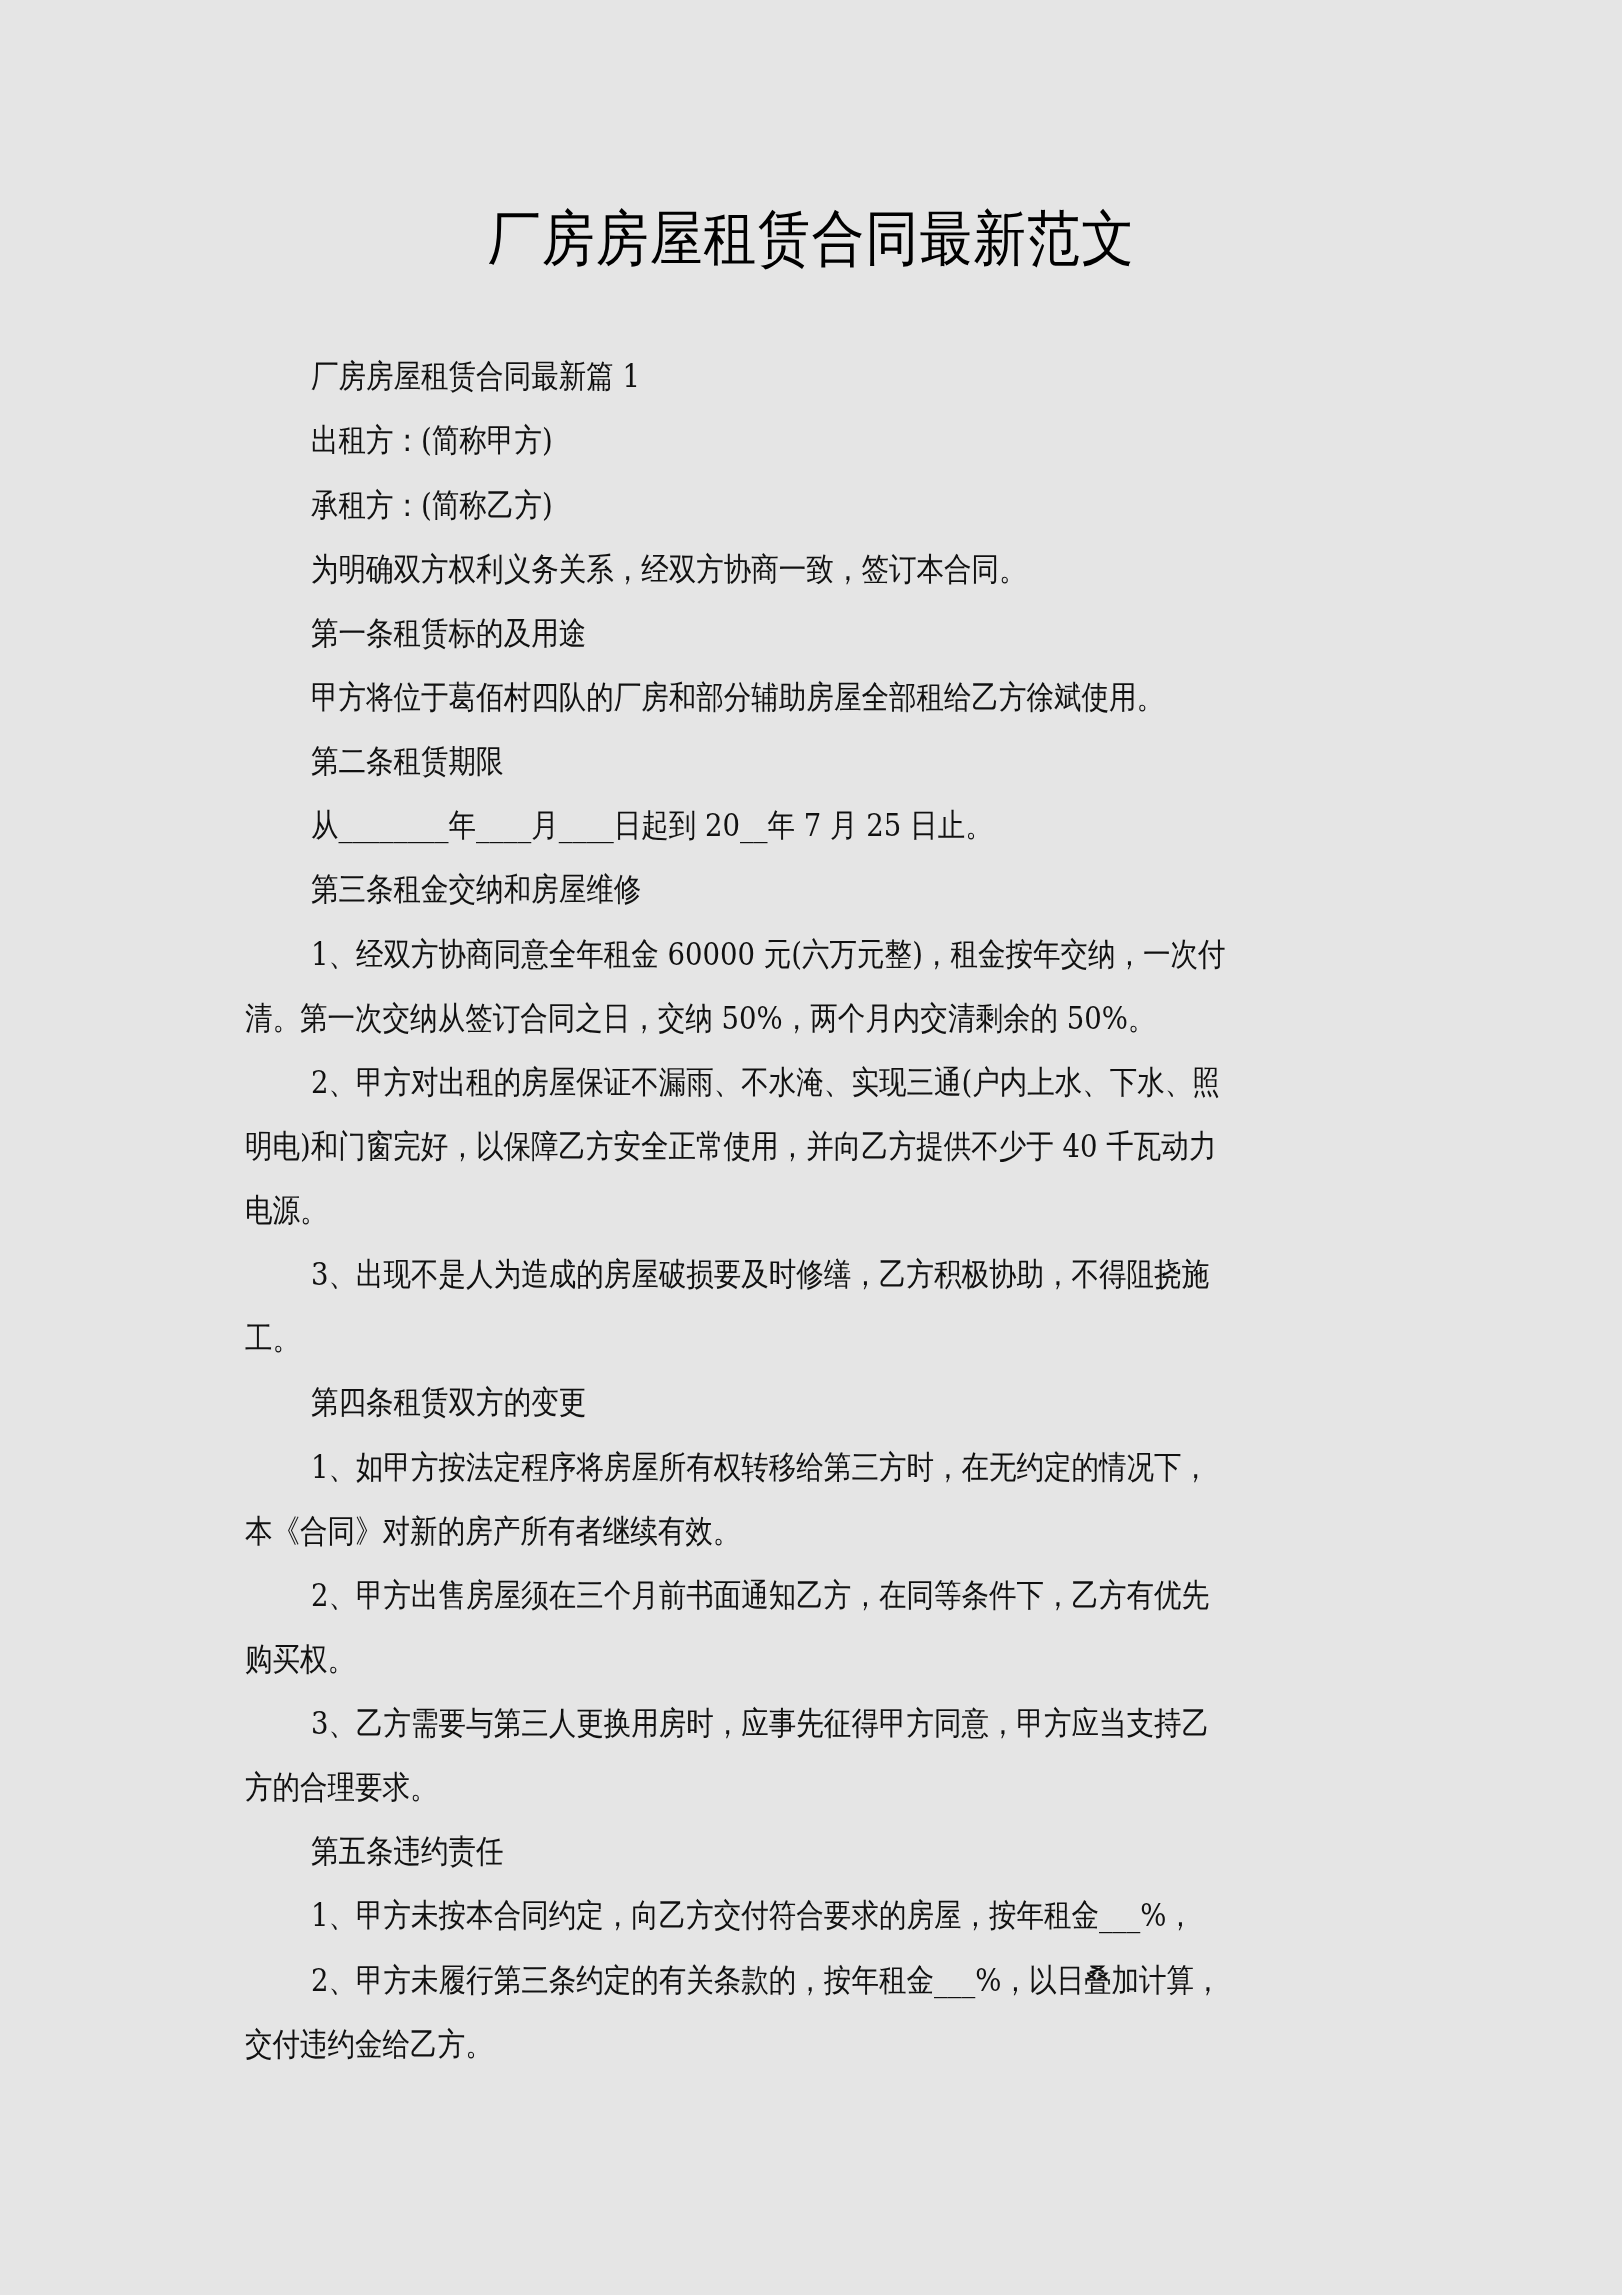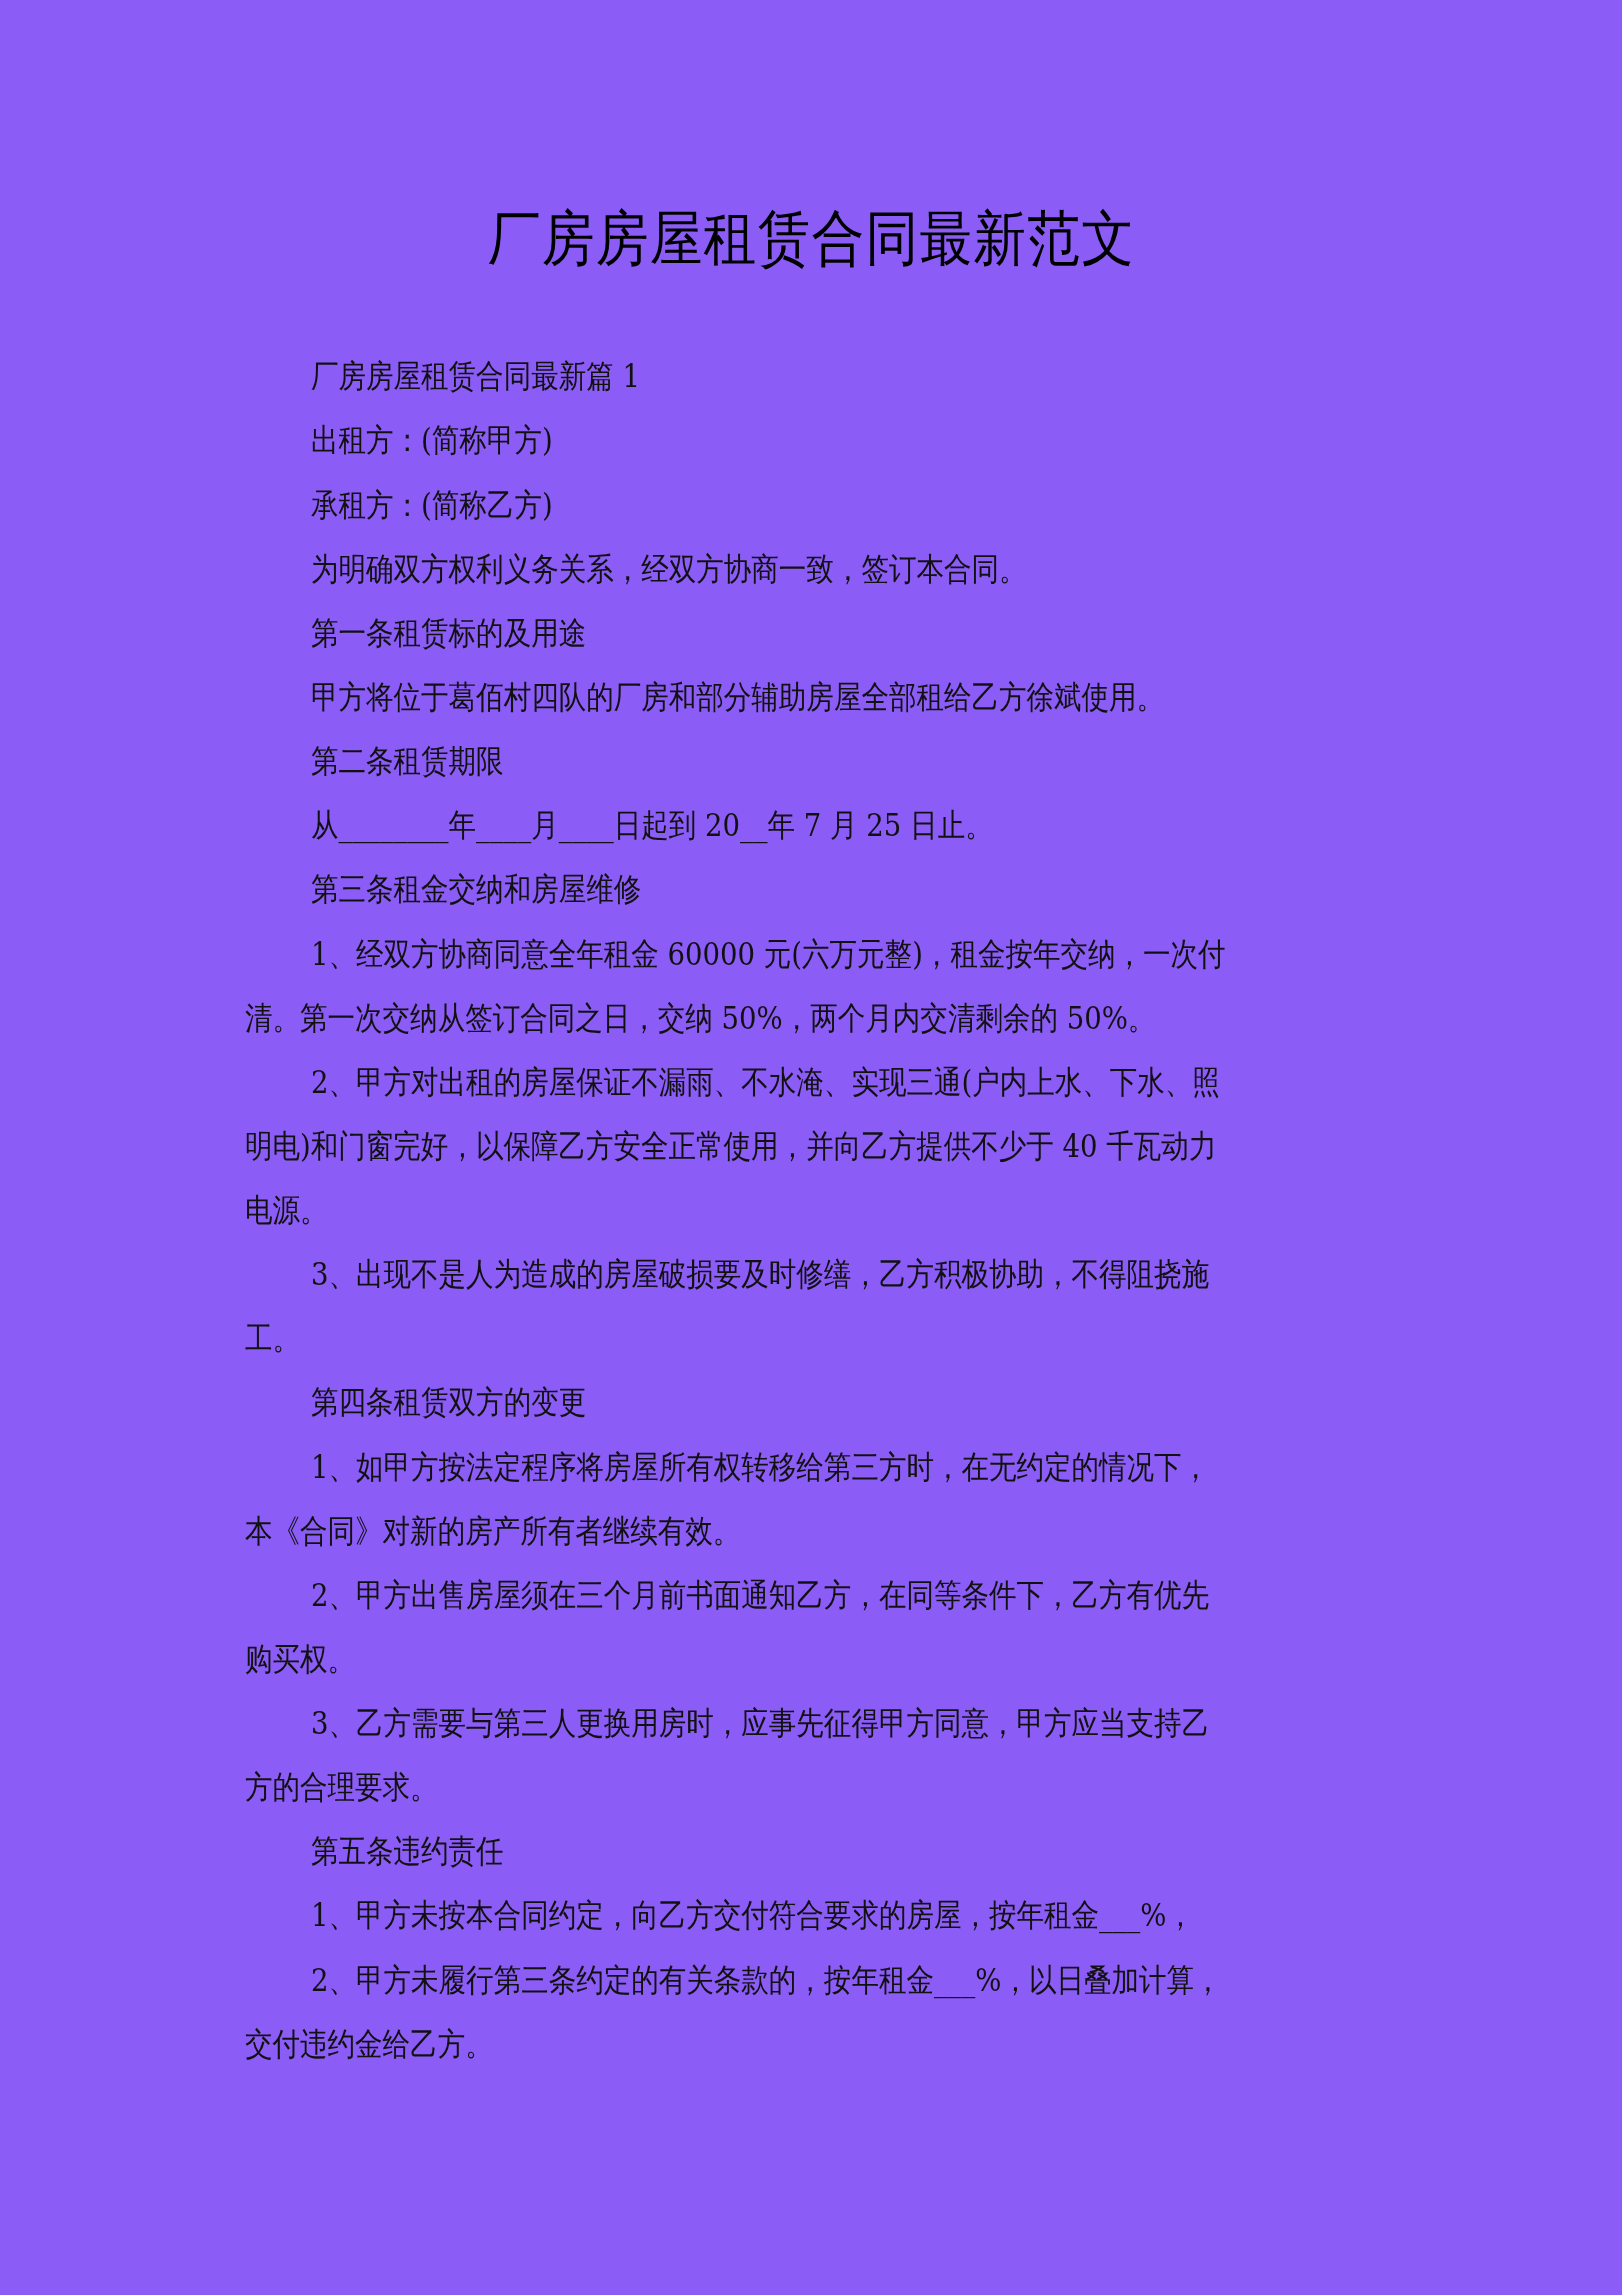--- a/index.html
+++ b/index.html
@@ -1,19 +1,19 @@
 <!DOCTYPE html>
 <html style="font-size:10.5px"><head>
 <meta charset="utf-8">
 <style>
   html, body { margin: 0; padding: 0; background: #ffffff; }
   body { width: 1623px; height: 2295px; position: relative; overflow: hidden; }
   .page {
     position: absolute; left: 0; top: 0; width: 1623px; height: 2295px;
-    background: #8b5cf6; color: #111111;
+    background: #e5e5e5; color: #111111;
     font-family: "DejaVu Serif", "Liberation Serif", serif;
   }
   .title {
     position: absolute; left: 0; width: 1623px; top: 196px;
     text-align: center; font-size: 60px; line-height: 85px;
     letter-spacing: 1.3px; color: #000000;
     transform: scaleX(0.88); transform-origin: center;
   }
   .line {
     position: absolute; white-space: pre; font-size: 32px; line-height: 46px;

